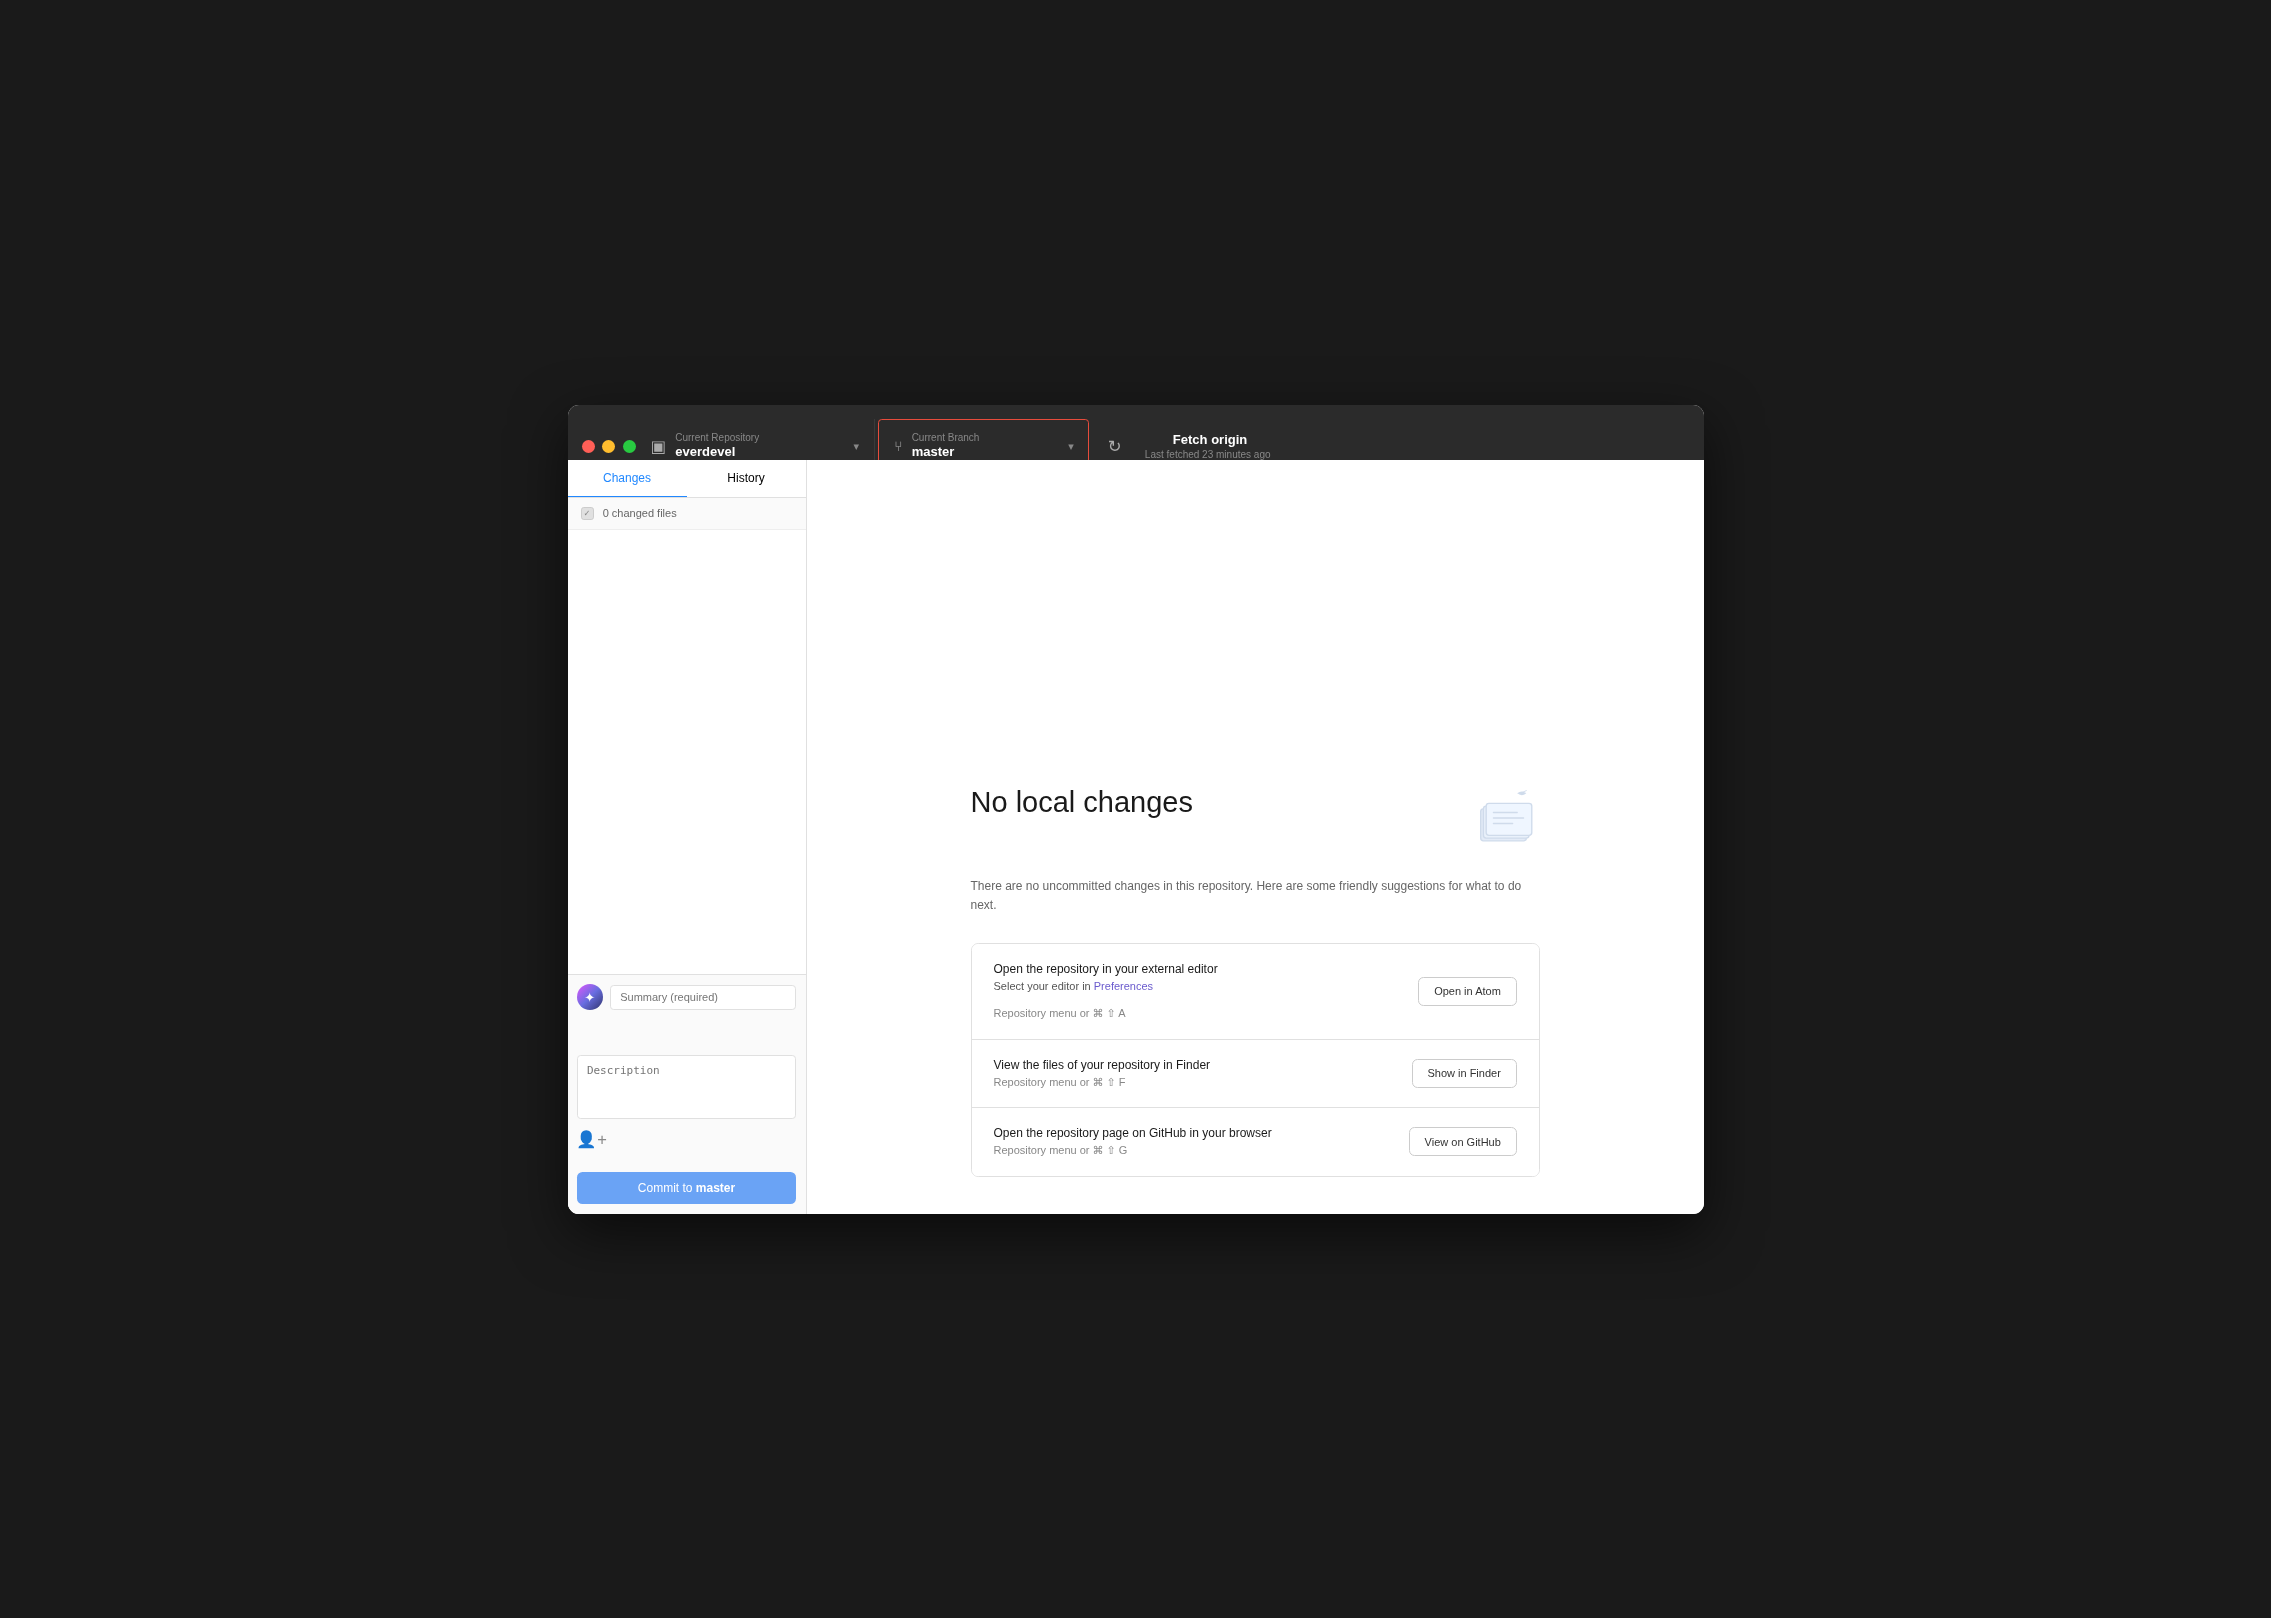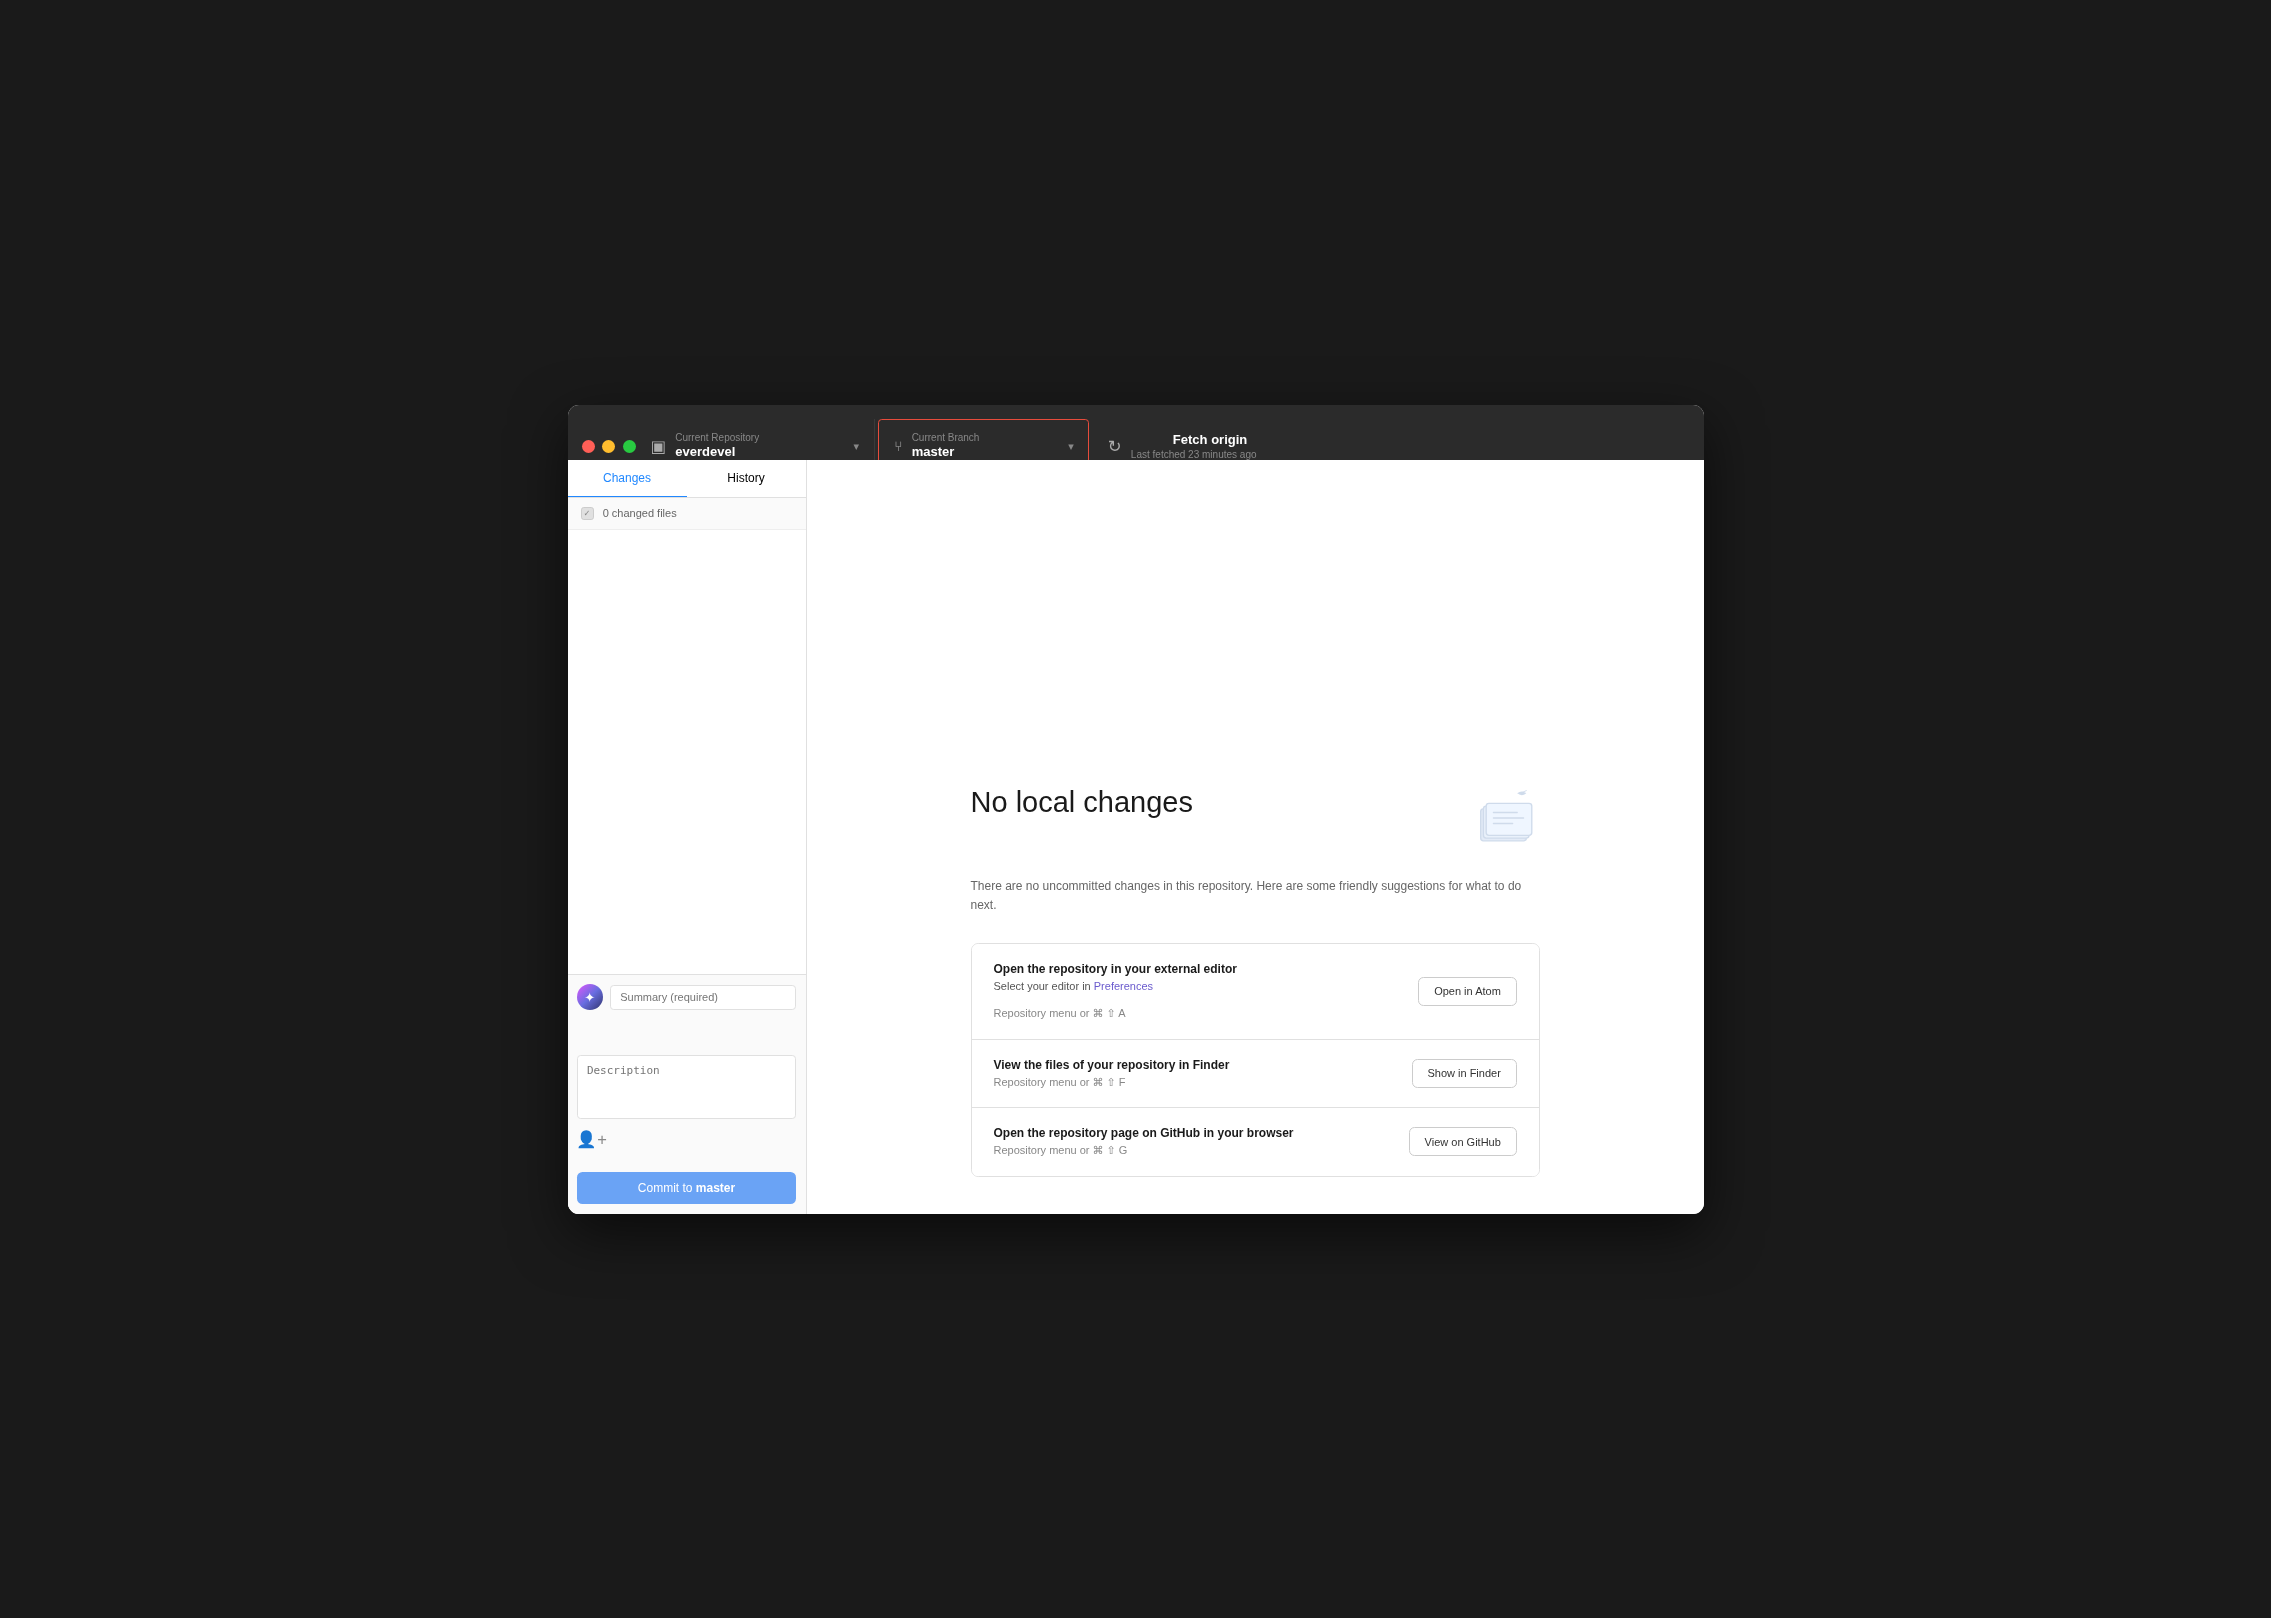--- a/index.html
+++ b/index.html
@@ -280,21 +280,21 @@
       background: #fff;
     }
     .action-card:last-child {
       border-bottom: none;
     }
     .action-card-text {
       flex: 1;
     }
     .action-card-title {
       font-size: 12px;
-      font-weight: 700;
+      font-weight: 400;
       color: #1a1a1a;
       margin-bottom: 3.7px;
     }
     .action-card-desc {
       font-size: 11px;
       color: #555;
       margin-bottom: 15px;
     }
     .action-card-desc a {
       color: #6a5acd;
@@ -349,21 +349,21 @@
         <div class="toolbar-label">Current Branch</div>
         <div class="toolbar-value">master</div>
       </div>
       <span class="toolbar-chevron">▾</span>
     </div>
 
     <div class="toolbar-section" style="flex: 1;">
       <span class="fetch-icon" style="margin-right:9.2px;">↻</span>
       <div class="toolbar-text">
         <div class="toolbar-value" style="font-size:13px;padding-left:42px;">Fetch origin</div>
-        <div class="toolbar-label" style="font-size:10px;">Last fetched 23 minutes ago</div>
+        <div class="toolbar-label" style="font-size:10px;margin-left:14px;">Last fetched 23 minutes ago</div>
       </div>
     </div>
   </div>
 
   <div class="main">
 
     <div class="sidebar">
 
       <div class="sidebar-tabs">
         <div class="sidebar-tab active">Changes</div>

